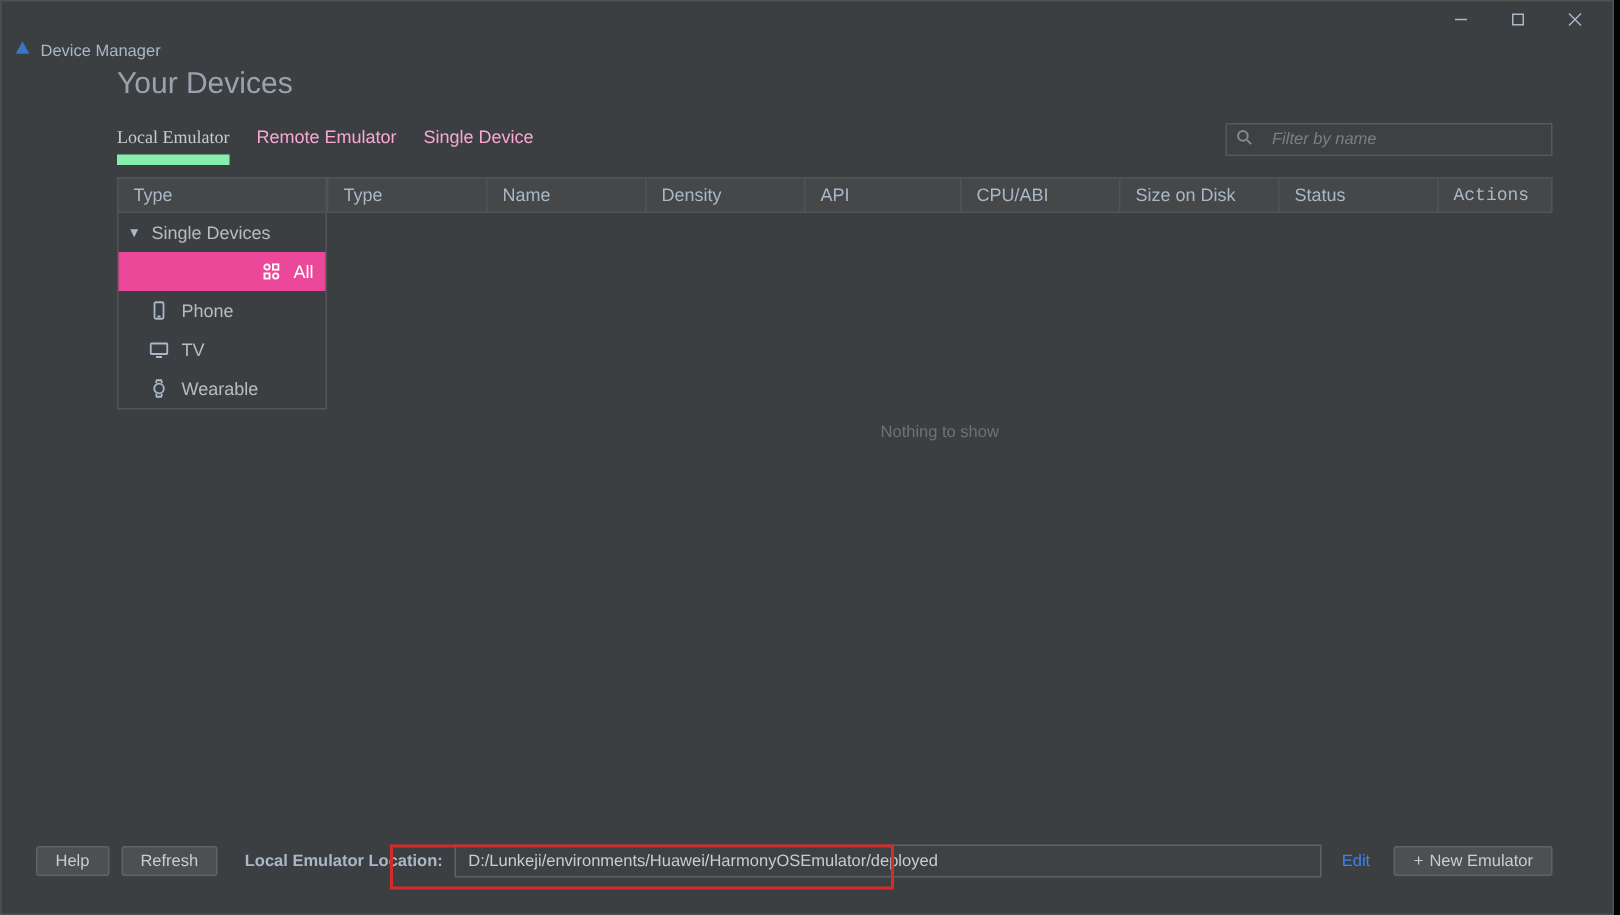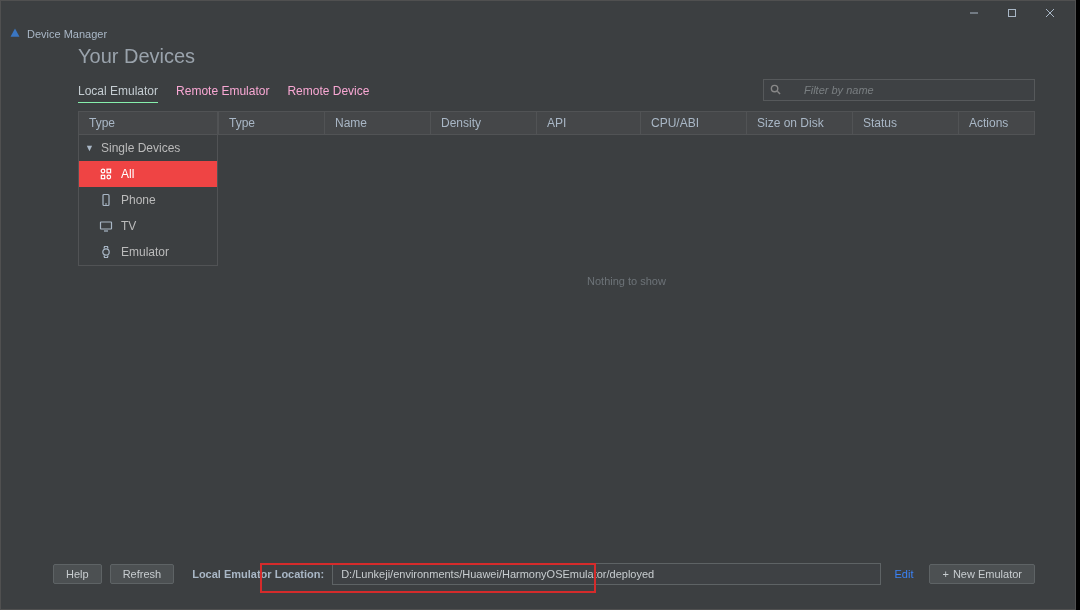--- a/index.html
+++ b/index.html
@@ -19,24 +19,24 @@
   .win-btn {
     width: 38px; height: 24px; display: flex; align-items: center; justify-content: center;
     color: #a9b7c6; font-size: 11px; cursor: default;
   }
   .win-btn svg { width: 10px; height: 10px; stroke: #a9b7c6; stroke-width: 1; fill: none; }
   .content { padding: 20px 40px 0 40px; height: 556px; display: flex; flex-direction: column; margin-left: 37px; }
   .page-title { color: #9aa3ac; font-size: 20px; font-weight: 400; margin-bottom: 12px; }
   .tabs-row { display: flex; align-items: center; justify-content: space-between; margin-bottom: 8px; }
   .tabs { display: flex; gap: 18px; }
   .tab { color: #f9a8d4; font-size: 12px; padding: 4px 0; cursor: default; }
-  .tab.active { color: #c5cdd2; border-bottom: 1px solid #86efac; }
+  .tab.active { color: #c5cdd2; border-bottom: 7px solid #86efac; font-family: Liberation Serif, serif; }
   .search-wrap {
-    width: 272px; height: 22px; background: #3e4144; border: 1px solid #56595b;
-    display: flex; align-items: center; padding: 0 6px; gap: 23px;
+    width: 218px; height: 22px; background: #3e4144; border: 1px solid #56595b;
+    display: flex; align-items: center; padding: 0 6px; gap: 13px;
     position: relative; top: -2px;
   }
   .search-wrap svg { width: 11px; height: 11px; stroke: #888; fill: none; stroke-width: 1.5; flex-shrink: 0; }
   .search-input {
     background: transparent; border: none; outline: none; color: #a9b7c6;
     font-size: 11px; width: 100%;
   }
   .search-input::placeholder { color: #7a7f82; font-style: italic; }
   .main-pane { display: flex; flex: 1; min-height: 0; }
   
@@ -45,41 +45,41 @@
     background: #454749; height: 24px; display: flex; align-items: center;
     padding: 0 10px; color: #a9b7c6; font-size: 12px; border: 1px solid #515355;
   }
   .tree { background: #3c3f41; border: 1px solid #515355; border-top: none; }
   .tree-node {
     height: 26px; display: flex; align-items: center; padding: 0 8px;
     color: #bbbbbb; font-size: 12px; gap: 8px; cursor: default;
   }
   .tree-node.group { padding-left: 6px; }
   .tree-node.item { padding-left: 20px; }
-  .tree-node.active { background: #ef4444; color: #ffffff; }
+  .tree-node.active { background: #ec4899; color: #ffffff; justify-content: flex-end; }
   .tri { font-size: 9px; color: #a9b7c6; width: 8px; }
   .node-icon { width: 14px; height: 14px; display: flex; align-items: center; justify-content: center; }
   .node-icon svg { width: 14px; height: 14px; }
   
   .table-area { flex: 1; display: flex; flex-direction: column; }
   .thead {
     display: flex; height: 24px; background: #454749; border: 1px solid #515355;
   }
   .th {
     color: #a9b7c6; font-size: 12px; display: flex; align-items: center;
     padding: 0 10px; border-right: 1px solid #515355;
   }
-  .th:last-child { border-right: none; }
+  .th:last-child { border-right: none; font-family: Liberation Mono, monospace; }
   .th.c0{width:106px}.th.c1{width:106px}.th.c2{width:106px}.th.c3{width:104px}
   .th.c4{width:106px}.th.c5{width:106px}.th.c6{width:106px}.th.c7{flex:1}
   .tbody { flex: 1; display: flex; align-items: flex-start; justify-content: center; padding-top: 140px; }
   .empty { color: #6d7378; font-size: 11px; }
   
   .footer {
-    position: absolute; left: 52px; right: 40px; bottom: 24px;
+    position: absolute; left: 23px; right: 40px; bottom: 24px;
     display: flex; align-items: center; gap: 8px;
   }
   .btn {
     background: #4c5052; border: 1px solid #5e6365; color: #c8cdd0;
     font-size: 11px; padding: 3px 12px; cursor: default; border-radius: 2px;
   }
   .btn.primary { margin-left: 8px; display: flex; align-items: center; gap: 4px; }
   .loc-label { color: #a9b7c6; font-size: 11px; margin-left: 10px; font-weight: bold; }
   .loc-input {
     flex: 1; background: #3e4144; border: 1px solid #5e6365; height: 22px;
@@ -125,21 +125,21 @@
     </div>
   </div>
 
   <div class="content">
     <div class="page-title">Your Devices</div>
 
     <div class="tabs-row">
       <div class="tabs">
         <div class="tab active">Local Emulator</div>
         <div class="tab">Remote Emulator</div>
-        <div class="tab">Remote Device</div>
+        <div class="tab">Single Device</div>
       </div>
       <div class="search-wrap">
         <span>
           <svg viewBox="0 0 12 12">
               <circle cx="5" cy="5" r="3.5"></circle>
               <line x1="8" y1="8" x2="11" y2="11"></line>
             </svg>
         </span>
         <input class="search-input" placeholder="Filter by name" style="">
       </div>
@@ -182,21 +182,21 @@
             </span>
             <span>TV</span>
           </div>
           <div class="tree-node item">
             <span class="node-icon">
               <svg viewBox="0 0 14 14" stroke="#a9b7c6" fill="none" stroke-width="1.2">
                   <circle cx="7" cy="7" r="3.2"></circle>
                   <path d="M5 3.5 L5.5 1.5 L8.5 1.5 L9 3.5 M5 10.5 L5.5 12.5 L8.5 12.5 L9 10.5"></path>
                 </svg>
             </span>
-            <span>Emulator</span>
+            <span>Wearable</span>
           </div>
         </div>
       </div>
 
       <div class="table-area">
         <div class="thead">
           <div class="th c0">Type</div>
           <div class="th c1">Name</div>
           <div class="th c2">Density</div>
           <div class="th c3">API</div>

